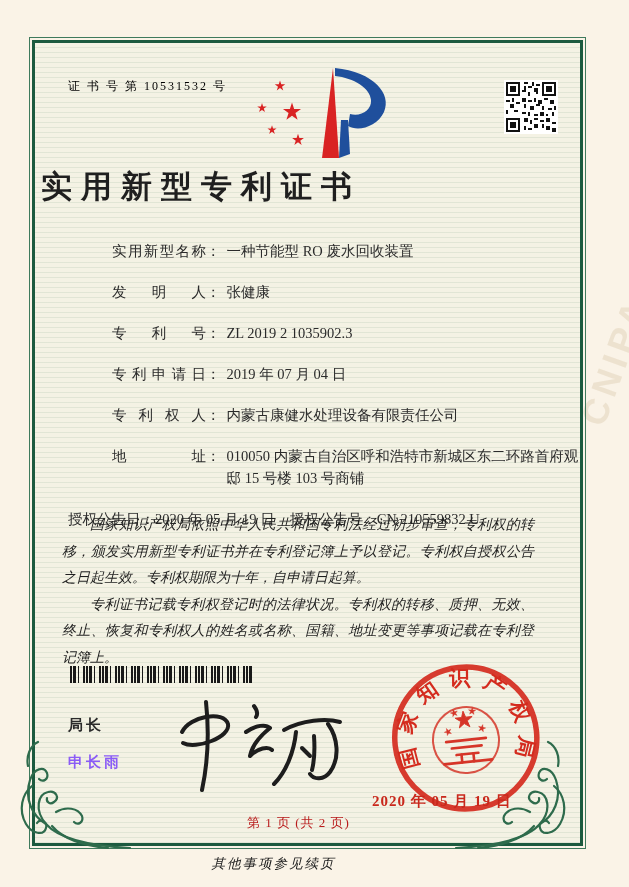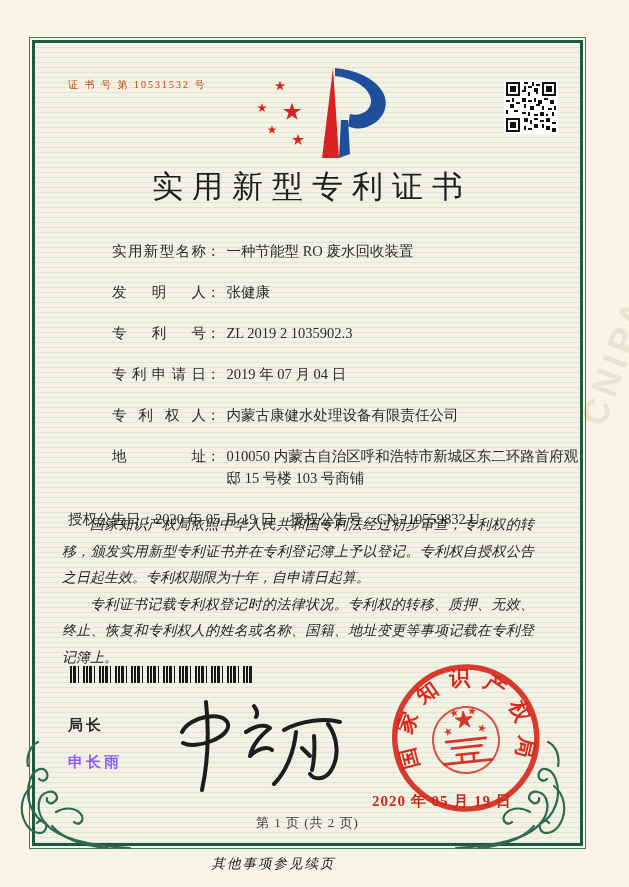--- a/index.html
+++ b/index.html
@@ -37,30 +37,30 @@
     background:
       repeating-linear-gradient(0deg,
         rgba(126,163,135,0.16) 0px, rgba(126,163,135,0.16) 1px,
         rgba(0,0,0,0) 1px, rgba(0,0,0,0) 5px),
       #f4f2e4;
     z-index:1;
   }
 
   .cert-no{
     position:absolute; left:68px; top:78px;
-    font-size:10px; letter-spacing:2px; color:#c2410c;
+    font-size:12px; letter-spacing:2px; color:#000000;
     z-index:3;
   }
   .logo{ position:absolute; left:246px; top:64px; z-index:3; }
   .qr{ position:absolute; left:504px; top:80px; z-index:3; }
 
   .title{
     position:absolute; left:32px; top:166px; width:551px;
-    text-align:center;
-    font-size:31px; font-weight:normal; letter-spacing:9px;
+    text-align:left;
+    font-size:31px; font-weight:bold; letter-spacing:9px;
     color:#1f1f1f; z-index:3;
     text-indent:9px;
   }
 
   .fields{
     position:absolute; left:68px; top:240px; width:480px; z-index:3;
     font-size:14.5px; color:#2b2b2b;
   }
   .field{ display:flex; margin-bottom:19px; line-height:22px; }
   .flabel{
@@ -105,22 +105,22 @@
   }
   .signature{ position:absolute; left:168px; top:690px; z-index:3; }
 
   .seal{ position:absolute; left:376px; top:650px; z-index:4; transform:rotate(-6deg); }
   .seal-date{
     position:absolute; left:372px; top:792px; z-index:5;
     color:#c9281c; font-size:15px; letter-spacing:1px; font-weight:bold;
   }
 
   .page-num{
-    position:absolute; left:32px; top:814px; width:551px; z-index:3;
-    text-align:center; font-size:13px; color:#404040; letter-spacing:1px;
+    position:absolute; left:23px; top:814px; width:551px; z-index:3;
+    text-align:center; font-size:13px; color:#b91c1c; letter-spacing:1px;
   }
   .footer-note{
     position:absolute; left:0; top:855px; width:547px; z-index:3;
     text-align:center; font-size:13.5px; font-style:italic; color:#222;
     letter-spacing:2px;
   }
 
   .flourish{ position:absolute; z-index:2; }
   .flourish-bl{ left:12px; top:736px; }
   .flourish-br{ left:452px; top:736px; transform:scaleX(-1); }

